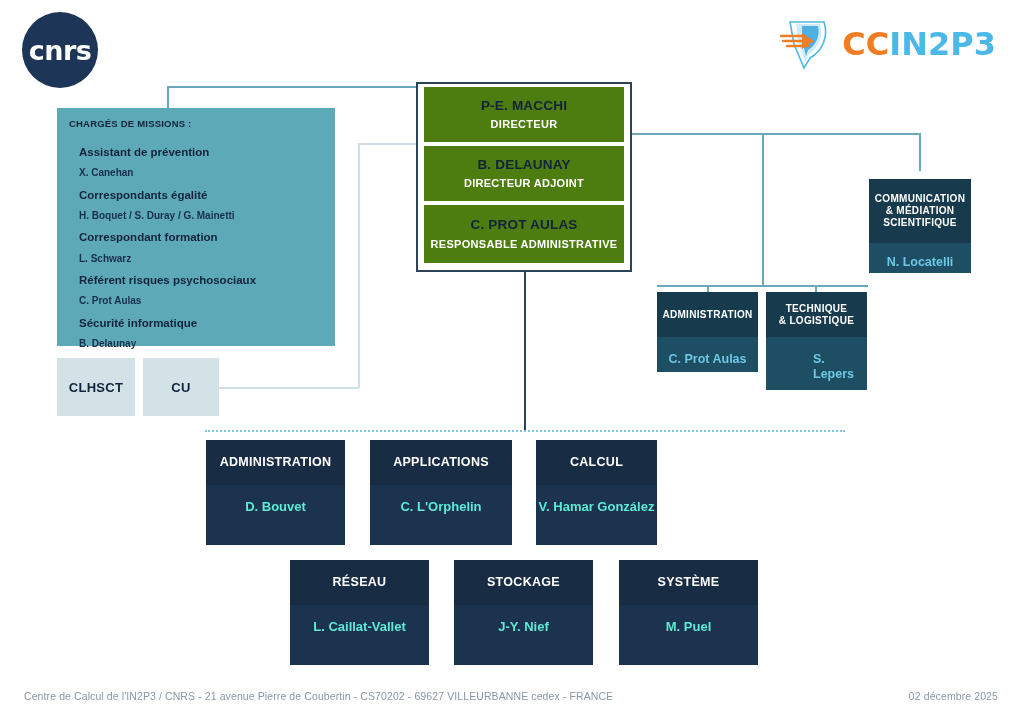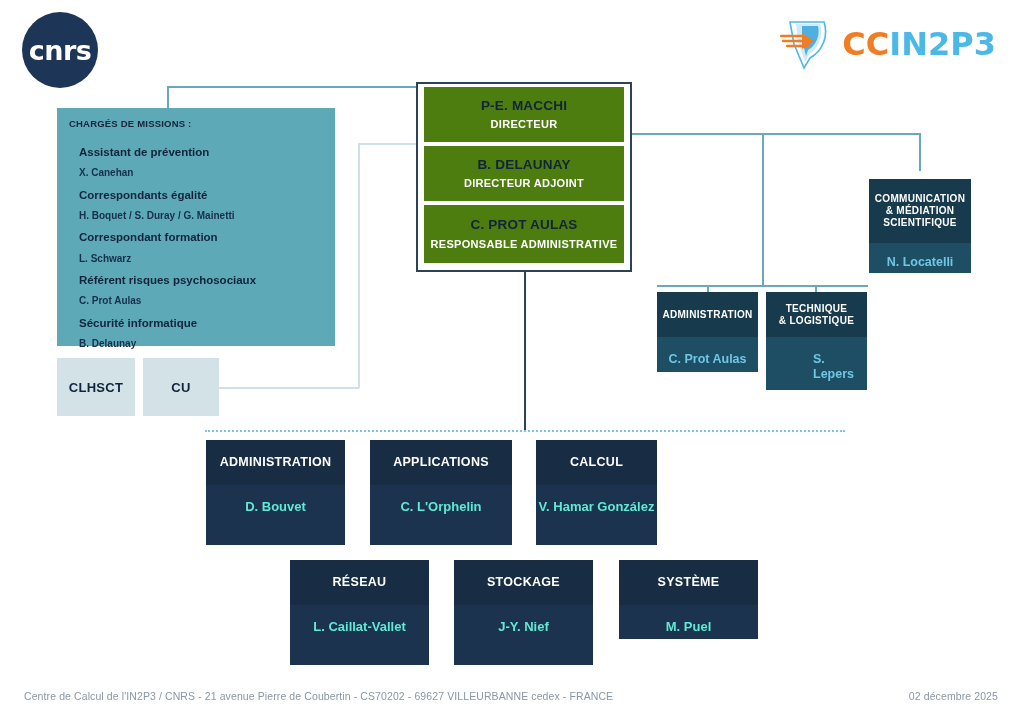--- a/index.html
+++ b/index.html
@@ -346,21 +346,21 @@
   <div class="dept-box dept-navy" style="left:290px; top:560px; width:139px; height:105px;">
     <div class="dept-head" style="height:45px;">RÉSEAU</div>
     <div class="dept-body">L. Caillat-Vallet</div>
   </div>
 
   <div class="dept-box dept-navy" style="left:454px; top:560px; width:139px; height:105px;">
     <div class="dept-head" style="height:45px;">STOCKAGE</div>
     <div class="dept-body">J-Y. Nief</div>
   </div>
 
-  <div class="dept-box dept-navy" style="left:619px; top:560px; width:139px; height:79px;">
+  <div class="dept-box dept-navy" style="left:619px; top:560px; width:139px; height:105px;">
     <div class="dept-head" style="height:45px;">SYSTÈME</div>
     <div class="dept-body">M. Puel</div>
   </div>
 
   <div id="footer-address">Centre de Calcul de l'IN2P3 / CNRS - 21 avenue Pierre de Coubertin - CS70202 - 69627 VILLEURBANNE cedex - FRANCE</div>
   <div id="footer-date">02 décembre 2025</div>
 
 </div>
 
 </body></html>

